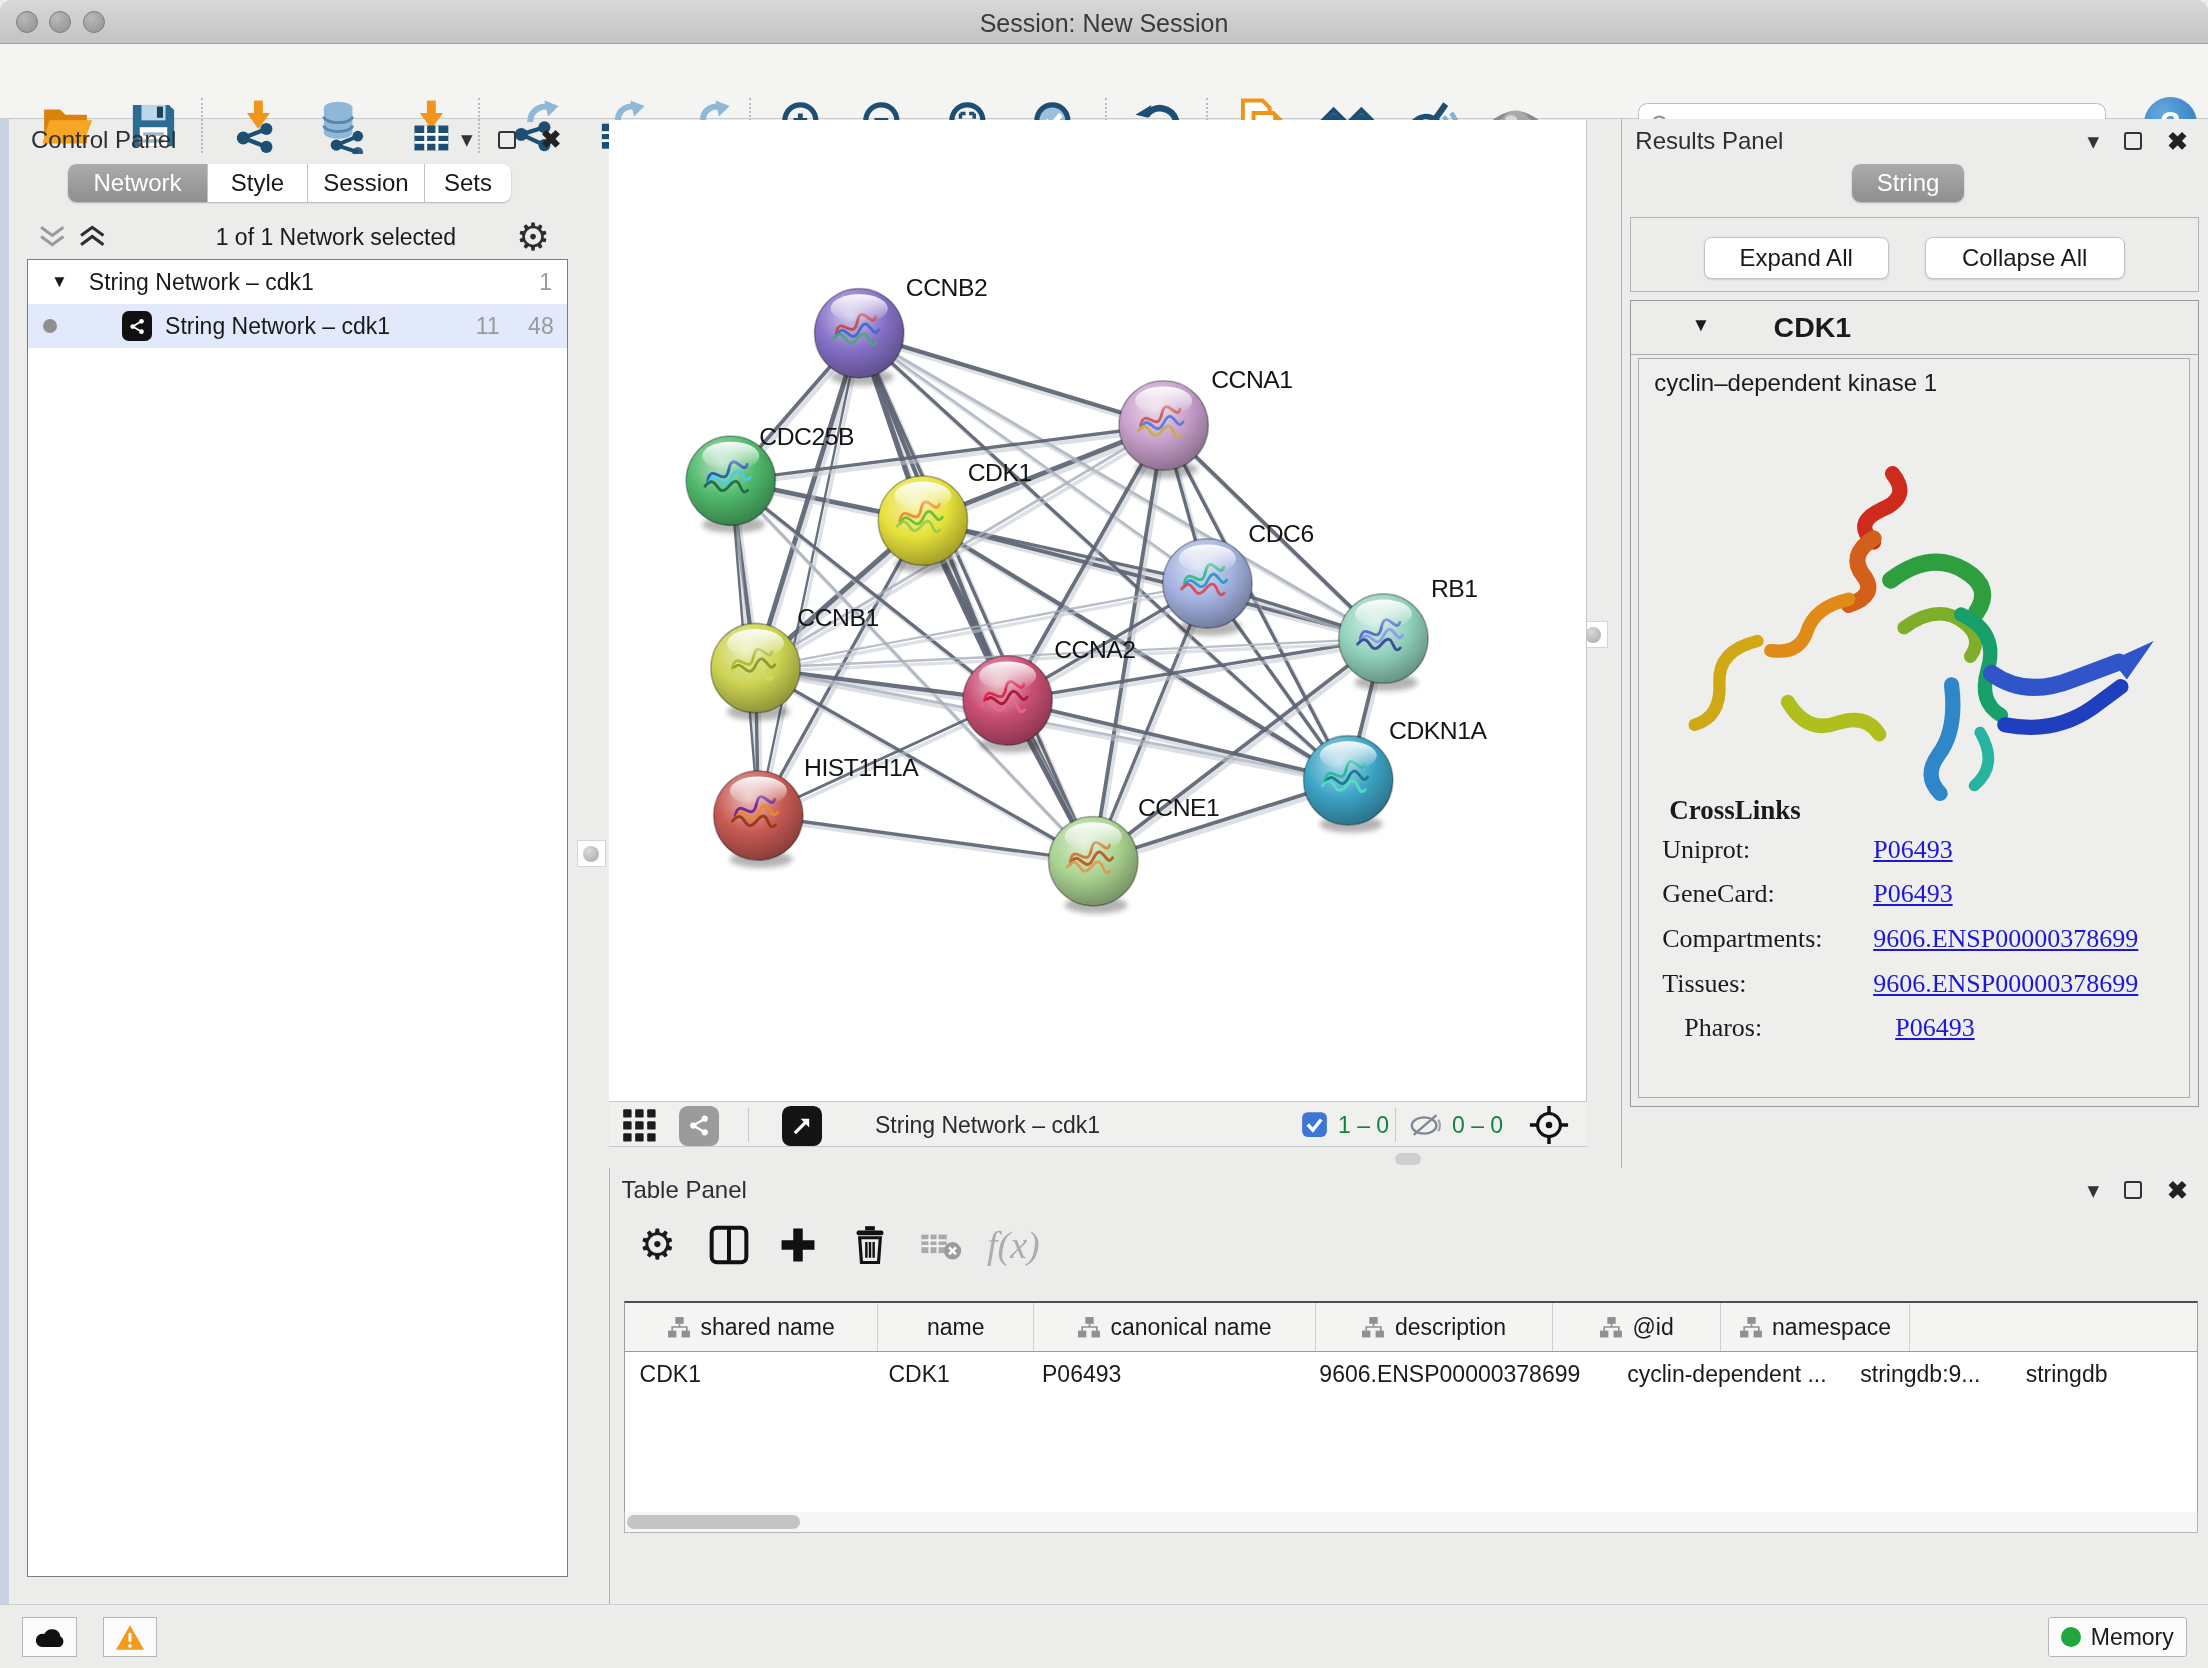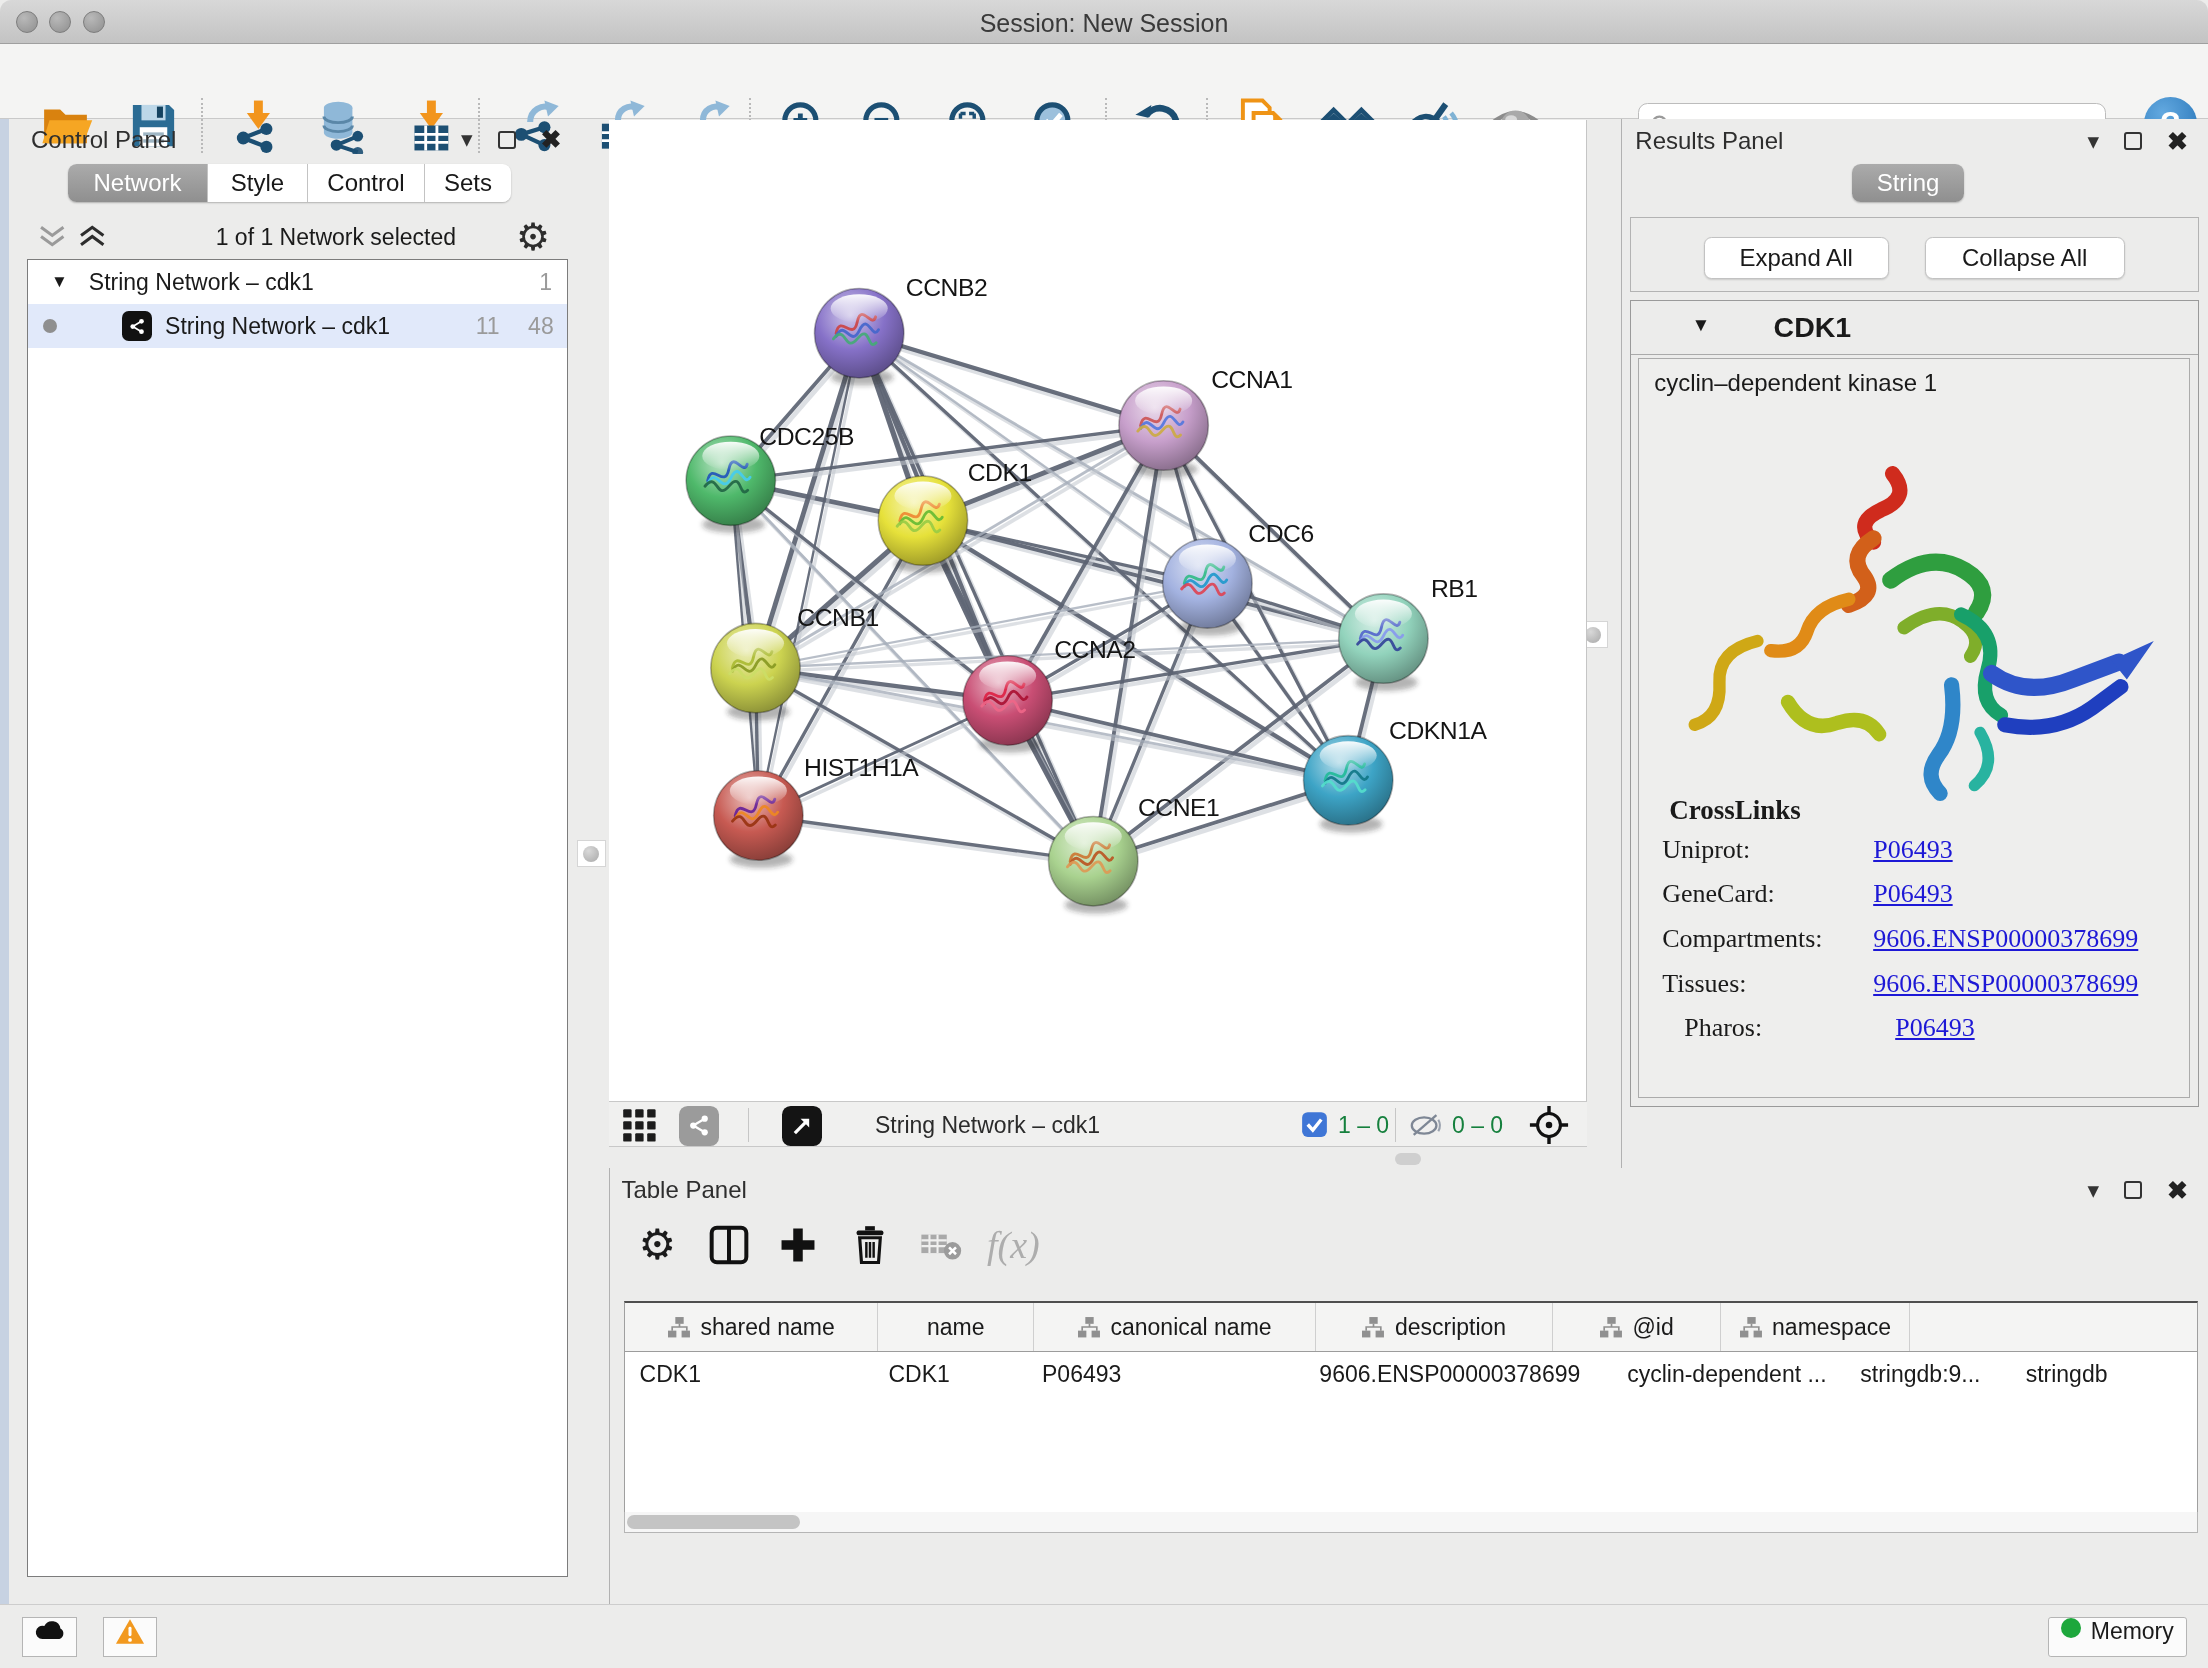--- a/index.html
+++ b/index.html
@@ -111,21 +111,21 @@
   .hscroll { position:absolute; left:14.3px; top:344px; width:1574px; height:21px;
     background:#f6f6f6; border:1px solid #b5b5b5; border-top:none; }
   .hscroll i { position:absolute; left:1.9px; top:2.9px; width:173px; height:14.3px;
     background:#c4c4c4; border-radius:7.6px; display:block; }
   .tp-tabs { position:absolute; left:516px; top:384px; }
 
   
   .statusbar { position:absolute; left:0; top:1604px; width:2208px; height:65px;
     background:#ececeb; border-top:1.9px solid #cdcdcd; }
   .sb-btn { position:absolute; top:12.4px; height:40px; background:#fbfbfb;
-    border:1.9px solid #b5b5b5; display:flex; align-items:flex-start; justify-content:center; }
+    border:1.9px solid #b5b5b5; display:flex; align-items:center; justify-content:center; }
   .memory-btn { left:2048px; width:139px; gap:9.5px; font-size:23px; border-radius:2.9px; }
   .memdot { width:20px; height:20px; border-radius:50%; background:#1da73c; }
   svg { display:block; }
 </style>
 </head>
 <body>
 
 <div class="titlebar">
   <span class="tl" style="left:16px"></span>
   <span class="tl" style="left:49px"></span>
@@ -301,21 +301,21 @@
 <div class="edge-strip"></div>
 <div class="abs panel-title" style="left:31px; top:126px">Control Panel</div>
 <div class="ph-icons" style="left:461px; top:127px">
   <span class="ph-tri">▾</span>
   <span class="ph-sq"></span>
   <span class="ph-x">✖</span>
 </div>
 <div class="seg abs" style="left:68px; top:164px">
   <div class="sel" style="width:140px">Network</div>
   <div style="width:100px">Style</div>
-  <div style="width:117px">Control</div>
+  <div style="width:117px">Session</div>
   <div style="width:86px">Sets</div>
 </div>
 
 <div class="abs" style="left:38px; top:224px">
   <svg width="28.5" height="25" viewBox="0 0 28 24">
       <path d="M3 3l11 8 11-8M3 12l11 8 11-8" stroke="#9a9a9a" stroke-width="3" fill="none"></path>
     </svg>
 </div>
 <div class="abs" style="left:78px; top:224px">
   <svg width="28.5" height="25" viewBox="0 0 28 24">

